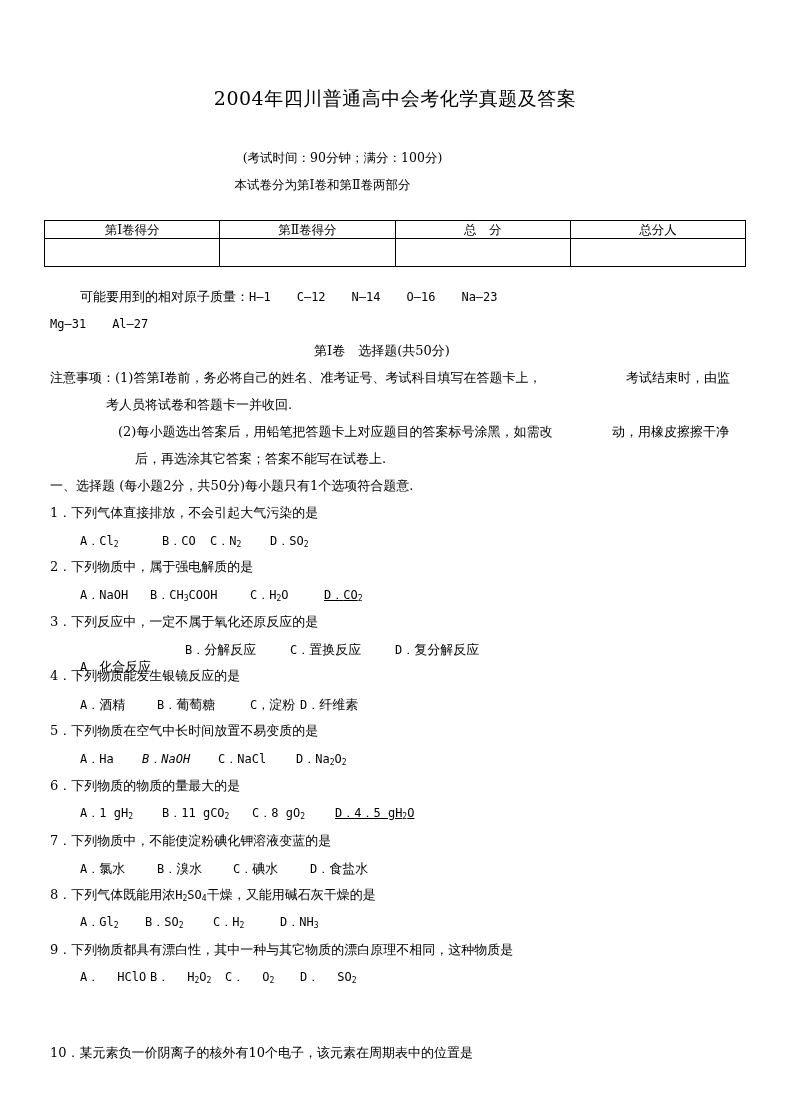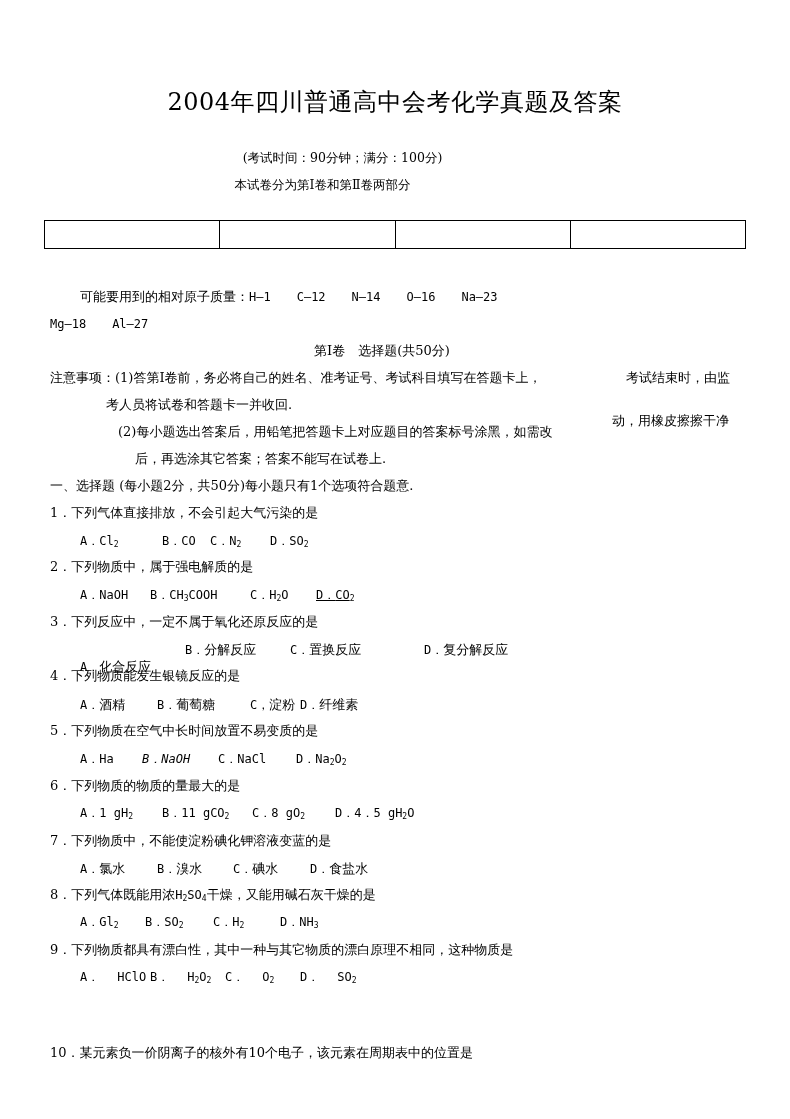--- a/index.html
+++ b/index.html
@@ -1,19 +1,19 @@
 <!DOCTYPE html>
 <html><head>
 <meta charset="utf-8">
 <style>
   html, body { margin: 0; padding: 0; background: #ffffff; }
   body { width: 790px; height: 1119px; position: relative; overflow: hidden;
          font-family: "DejaVu Serif", "Liberation Serif", serif; color: #000; }
   .abs { position: absolute; white-space: nowrap; }
-  .title { top: 86px; left: 0; width: 790px; text-align: center; font-size: 24px; letter-spacing: 0.5px; }
+  .title { top: 86px; left: 0; width: 790px; text-align: center; font-size: 19px; letter-spacing: 0.5px; }
   .sub1 { top: 150px; left: 0; width: 685px; text-align: center; font-size: 12.5px; }
   .sub2 { top: 177px; left: 0; width: 645px; text-align: center; font-size: 12.5px; }
   table.score { position: absolute; top: 220px; left: 44px; width: 702px; border-collapse: collapse; table-layout: fixed; }
   table.score td { border: 1px solid #000; font-size: 12.5px; text-align: center; padding: 0; }
   table.score tr.head td { height: 17px; line-height: 17px; }
   table.score tr.blank td { height: 27px; }
   .t { font-size: 13px; }
   .opt { font-size: 12px; font-family: "DejaVu Sans Mono", "Liberation Mono", monospace; }
   .opt .cn { font-family: "DejaVu Sans", "Liberation Sans", sans-serif; font-size: 13px; }
   sub { font-size: 8px; vertical-align: -2px; line-height: 0; }
@@ -21,81 +21,87 @@
 </style>
 </head>
 <body>
 
 <div class="abs title">2004年四川普通高中会考化学真题及答案</div>
 <div class="abs sub1">(考试时间：90分钟；满分：100分)</div>
 <div class="abs sub2">本试卷分为第Ⅰ卷和第Ⅱ卷两部分</div>
 
 <table class="score">
   <tbody>
+      <tr class="head">
+    <td>第Ⅰ卷得分</td>
+    <td>第Ⅱ卷得分</td>
+    <td>总　分</td>
+    <td>总分人</td>
+  </tr>
   <tr class="blank">
     <td></td>
     <td></td>
     <td></td>
     <td></td>
   </tr>
 </tbody>
   </table>
 
 <div class="abs t" style="top:288px;left:80px;text-align:center;">
   <span>可能要用到的相对原子质量：</span><span class="opt">H—1</span><span class="gap" style="width:26px"></span><span class="opt">C—12</span><span class="gap" style="width:26px"></span><span class="opt">N—14</span><span class="gap" style="width:26px"></span><span class="opt">O—16</span><span class="gap" style="width:26px"></span><span class="opt">Na—23</span>
 </div>
 <div class="abs t" style="top:316px;left:50px;">
-  <span class="opt">Mg—18</span><span class="gap" style="width:26px"></span><span class="opt">Al—27</span>
+  <span class="opt">Mg—31</span><span class="gap" style="width:26px"></span><span class="opt">Al—27</span>
 </div>
 
 <div class="abs t" style="top:342px;left:314px;text-align:center;">第Ⅰ卷　选择题(共50分)</div>
 
 <div class="abs t" style="top:369px;left:50px;">
   <span>注意事项：</span><span>(1)答第Ⅰ卷前，务必将自己的姓名、准考证号、考试科目填写在答题卡上，</span>
 </div>
 <div class="abs t" style="top:369px;left:626px;">考试结束时，由监</div>
 <div class="abs t" style="top:396px;left:106px;">考人员将试卷和答题卡一并收回.</div>
 
 <div class="abs t" style="top:423px;left:118px;">(2)每小题选出答案后，用铅笔把答题卡上对应题目的答案标号涂黑，如需改</div>
-<div class="abs t" style="top:412px;left:612px;">动，用橡皮擦擦干净</div>
+<div class="abs t" style="top:423px;left:612px;">动，用橡皮擦擦干净</div>
 <div class="abs t" style="top:450px;left:135px;">后，再选涂其它答案；答案不能写在试卷上.</div>
 
 <div class="abs t" style="top:477px;left:50px;">一、选择题 (每小题2分，共50分)每小题只有1个选项符合题意.</div>
 
 <div id="questions">
     <div class="abs t" style="top: 504px; left: 50px;">1．下列气体直接排放，不会引起大气污染的是</div>
     <div class="abs opt" style="top: 533px; left: 80px;"><span>A．</span><span>Cl</span><sub>2</sub></div>
     <div class="abs opt" style="top: 533px; left: 162px;"><span>B．</span><span>CO</span></div>
     <div class="abs opt" style="top: 533px; left: 210px;"><span>C．</span><span>N</span><sub>2</sub></div>
     <div class="abs opt" style="top: 533px; left: 270px;"><span>D．</span><span>SO</span><sub>2</sub></div>
     <div class="abs t" style="top: 558px; left: 50px;">2．下列物质中，属于强电解质的是</div>
     <div class="abs opt" style="top: 587px; left: 80px;"><span>A．</span><span>NaOH</span></div>
     <div class="abs opt" style="top: 587px; left: 150px;"><span>B．</span><span>CH</span><sub>3</sub><span>COOH</span></div>
     <div class="abs opt" style="top: 587px; left: 250px;"><span>C．</span><span>H</span><sub>2</sub><span>O</span></div>
-    <div class="abs opt" style="top: 587px; left: 316px; text-decoration: underline;"><span>D．</span><span>CO</span><sub>2</sub></div>
+    <div class="abs opt" style="top: 587px; left: 324px; text-decoration: underline;"><span>D．</span><span>CO</span><sub>2</sub></div>
     <div class="abs t" style="top: 613px; left: 50px;">3．下列反应中，一定不属于氧化还原反应的是</div>
     <div class="abs opt" style="top: 658px; left: 80px;"><span>A．</span><span class="cn">化合反应</span></div>
     <div class="abs opt" style="top: 641px; left: 185px;"><span>B．</span><span class="cn">分解反应</span></div>
     <div class="abs opt" style="top: 641px; left: 290px;"><span>C．</span><span class="cn">置换反应</span></div>
-    <div class="abs opt" style="top: 641px; left: 395px; margin-left: 29px;"><span>D．</span><span class="cn">复分解反应</span></div>
+    <div class="abs opt" style="top: 641px; left: 395px;"><span>D．</span><span class="cn">复分解反应</span></div>
     <div class="abs t" style="top: 667px; left: 50px;">4．下列物质能发生银镜反应的是</div>
     <div class="abs opt" style="top: 696px; left: 80px;"><span>A．</span><span class="cn">酒精</span></div>
     <div class="abs opt" style="top: 696px; left: 157px;"><span>B．</span><span class="cn">葡萄糖</span></div>
     <div class="abs opt" style="top: 696px; left: 250px;"><span>C，</span><span class="cn">淀粉</span></div>
     <div class="abs opt" style="top: 696px; left: 300px;"><span>D．</span><span class="cn">纤维素</span></div>
     <div class="abs t" style="top: 722px; left: 50px;">5．下列物质在空气中长时间放置不易变质的是</div>
     <div class="abs opt" style="top: 751px; left: 80px;"><span>A．</span><span>Ha</span></div>
     <div class="abs opt" style="top: 751px; left: 142px; font-style: italic;"><span>B．</span><span>NaOH</span></div>
     <div class="abs opt" style="top: 751px; left: 218px;"><span>C．</span><span>NaCl</span></div>
     <div class="abs opt" style="top: 751px; left: 296px;"><span>D．</span><span>Na</span><sub>2</sub><span>O</span><sub>2</sub></div>
     <div class="abs t" style="top: 777px; left: 50px;">6．下列物质的物质的量最大的是</div>
     <div class="abs opt" style="top: 805px; left: 80px;"><span>A．</span><span>1 gH</span><sub>2</sub></div>
     <div class="abs opt" style="top: 805px; left: 162px;"><span>B．</span><span>11 gCO</span><sub>2</sub></div>
     <div class="abs opt" style="top: 805px; left: 252px;"><span>C．</span><span>8 gO</span><sub>2</sub></div>
-    <div class="abs opt" style="top: 805px; left: 335px;"><span>D．</span><span>4．5 gH</span><sub>2</sub><span>O</span></div>
+    <div class="abs opt" style="top: 805px; left: 335px; text-decoration: underline;"><span>D．</span><span>4．5 gH</span><sub>2</sub><span>O</span></div>
     <div class="abs t" style="top: 832px; left: 50px;">7．下列物质中，不能使淀粉碘化钾溶液变蓝的是</div>
     <div class="abs opt" style="top: 860px; left: 80px;"><span>A．</span><span class="cn">氯水</span></div>
     <div class="abs opt" style="top: 860px; left: 157px;"><span>B．</span><span class="cn">溴水</span></div>
     <div class="abs opt" style="top: 860px; left: 233px;"><span>C．</span><span class="cn">碘水</span></div>
     <div class="abs opt" style="top: 860px; left: 310px;"><span>D．</span><span class="cn">食盐水</span></div>
     <div class="abs t" style="top: 886px; left: 50px;"><span>8．下列气体既能用浓</span><span class="opt">H</span><sub style="font-family: &quot;DejaVu Sans Mono&quot;, monospace;">2</sub><span class="opt">SO</span><sub style="font-family: &quot;DejaVu Sans Mono&quot;, monospace;">4</sub><span class="">干燥，又能用碱石灰干燥的是</span></div>
     <div class="abs opt" style="top: 914px; left: 80px;"><span>A．</span><span>Gl</span><sub>2</sub></div>
     <div class="abs opt" style="top: 914px; left: 145px;"><span>B．</span><span>SO</span><sub>2</sub></div>
     <div class="abs opt" style="top: 914px; left: 213px;"><span>C．</span><span>H</span><sub>2</sub></div>
     <div class="abs opt" style="top: 914px; left: 280px;"><span>D．</span><span>NH</span><sub>3</sub></div>

